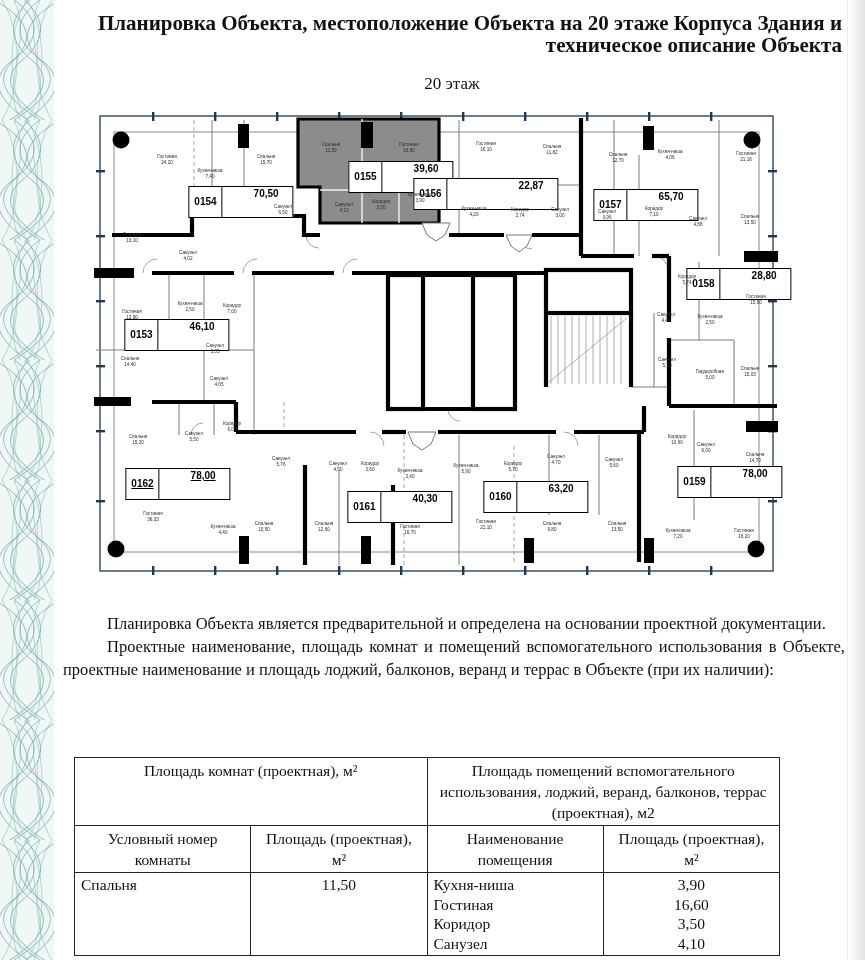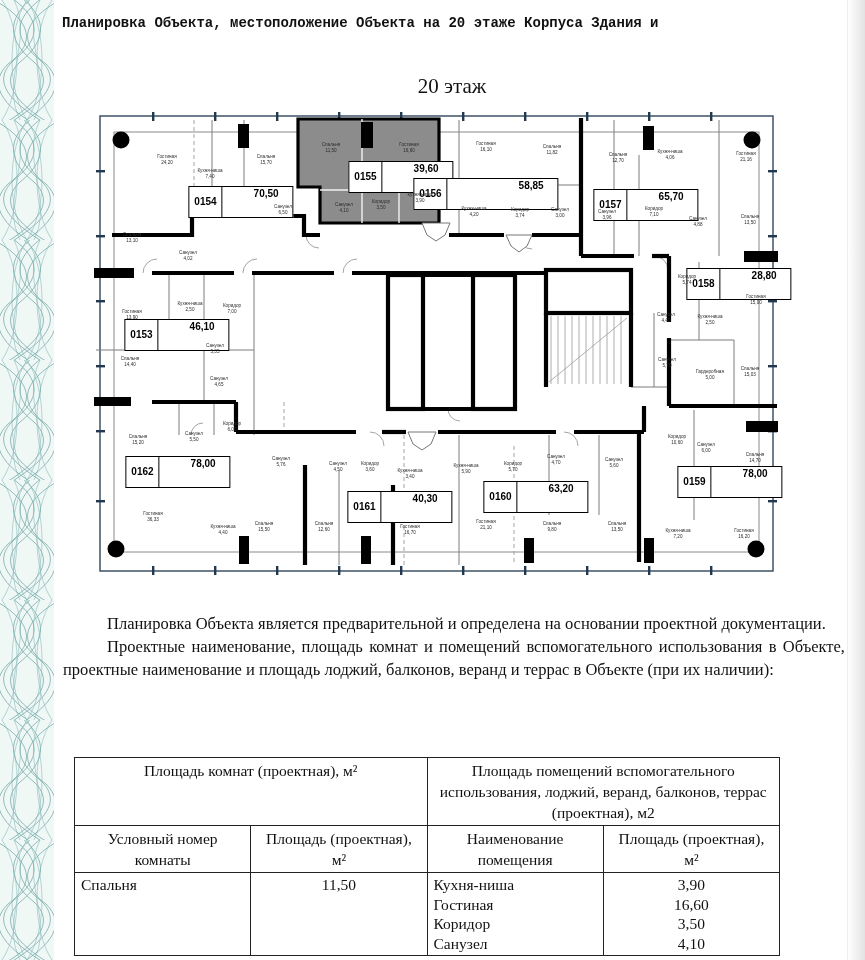--- a/index.html
+++ b/index.html
@@ -6,24 +6,24 @@
   body{
     width:865px;height:960px;position:relative;background:#ffffff;
     font-family:"Liberation Serif", serif;color:#111;overflow:hidden;
   }
   
   .guilloche{position:absolute;left:0;top:0;width:56px;height:960px;}
   
   .page-edge{position:absolute;right:0;top:0;width:17px;height:960px;
     background:linear-gradient(to right,#ffffff,#e2e2e2);border-left:1px solid #eeeeee;}
   
-  .title{position:absolute;left:62px;top:12px;width:780px;text-align:left;
-    font-weight:bold;font-size:14px;line-height:22px;font-family:Liberation Mono, monospace;}
+  .title{position:absolute;left:62px;top:12px;width:780px;text-align:right;
+    font-weight:bold;font-size:21px;line-height:22px;}
   .floor-label{position:absolute;left:62px;top:74px;width:780px;text-align:center;
-    font-size:21px;}
+    font-size:17px;}
   
   .plan{position:absolute;left:94px;top:110px;width:687px;height:472px;}
   .plan svg{position:absolute;left:0;top:0;}
   #plan-labels{position:absolute;left:0;top:0;width:687px;height:472px;}
   .unit-label{position:absolute;transform:translate(-50%,-50%);display:flex;align-items:stretch;
     background:#fff;border:1.5px solid #000;font-family:"Liberation Sans",sans-serif;
     font-size:10px;font-weight:600;line-height:1;white-space:nowrap;color:#000;}
   .unit-label .un{padding:10px 5px;border-right:1.5px solid #000;}
   .unit-label .ua{padding:2px 14px;margin-left:17px;}
   .room-label{position:absolute;transform:translate(-50%,-50%);text-align:center;
@@ -71,20 +71,21 @@
       </pattern>
     </defs>
     <rect x="0" y="0" width="54" height="960" fill="url(#gp)"></rect>
   </svg>
 </div>
 
 <div class="page-edge" data-name="page-right-edge"></div>
 
 <div class="title" data-name="page-title">
   <div data-name="title-line1">Планировка Объекта, местоположение Объекта на 20 этаже Корпуса Здания и</div>
+  <div data-name="title-line2">техническое описание Объекта</div>
 </div>
 <div class="floor-label" data-name="floor-number-label">20 этаж</div>
 
 <div class="plan" data-name="floorplan">
   <svg width="687" height="472" viewBox="0 0 687 472" data-name="floorplan-svg">
 
     <rect x="6" y="6" width="673" height="455" fill="none" stroke="#31465c" stroke-width="1.4"></rect>
     <rect x="20" y="22" width="645" height="420" fill="none" stroke="#8a8a8a" stroke-width="1"></rect>
 
     <g fill="#22384e" data-name="window-ticks">
@@ -260,35 +261,35 @@
       <div class="unit-label" data-name="unit-label-0154" style="left: 147px; top: 92px;">
         <span class="un">0154</span>
         <span class="ua">70,50</span>
       </div>
       <div class="unit-label" data-name="unit-label-0155" style="left: 307px; top: 67px;">
         <span class="un">0155</span>
         <span class="ua">39,60</span>
       </div>
       <div class="unit-label" data-name="unit-label-0156" style="left: 392px; top: 84px; gap: 40px;">
         <span class="un">0156</span>
-        <span class="ua">58,85</span>
+        <span class="ua">22,87</span>
       </div>
       <div class="unit-label" data-name="unit-label-0157" style="left: 552px; top: 95px;">
         <span class="un">0157</span>
         <span class="ua">65,70</span>
       </div>
       <div class="unit-label" data-name="unit-label-0158" style="left: 645px; top: 174px;">
         <span class="un">0158</span>
         <span class="ua">28,80</span>
       </div>
       <div class="unit-label" data-name="unit-label-0153" style="left: 83px; top: 225px;">
         <span class="un">0153</span>
         <span class="ua">46,10</span>
       </div>
-      <div class="unit-label" data-name="unit-label-0162" style="left: 84px; top: 362px;">
+      <div class="unit-label" data-name="unit-label-0162" style="left: 84px; top: 374px; text-decoration: underline;">
         <span class="un">0162</span>
         <span class="ua">78,00</span>
       </div>
       <div class="unit-label" data-name="unit-label-0161" style="left: 306px; top: 397px;">
         <span class="un">0161</span>
         <span class="ua">40,30</span>
       </div>
       <div class="unit-label" data-name="unit-label-0160" style="left: 442px; top: 387px;">
         <span class="un">0160</span>
         <span class="ua">63,20</span>

